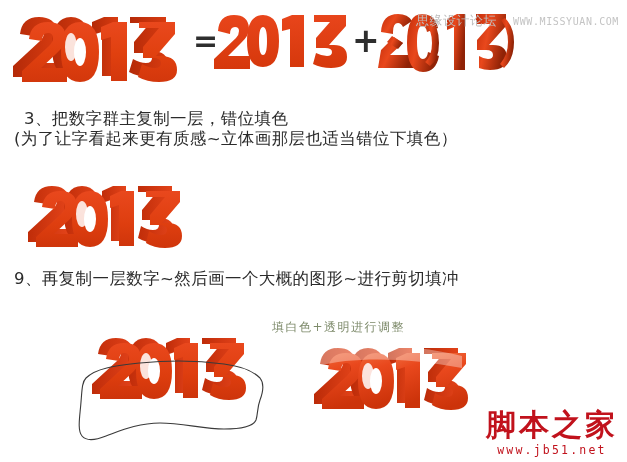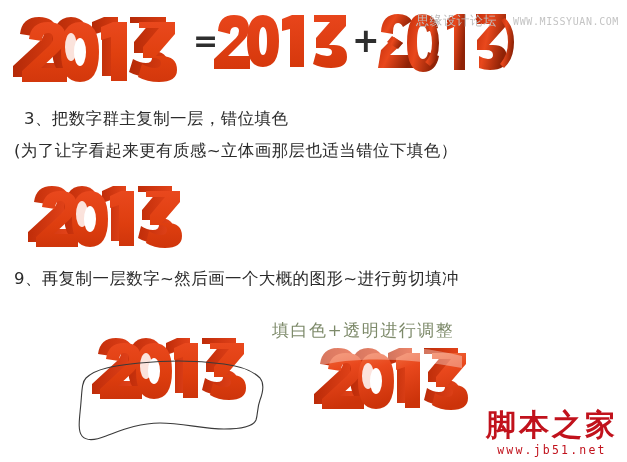--- a/index.html
+++ b/index.html
@@ -53,29 +53,29 @@
   
   .instr {
     color: #2b2b2b;
     font-size: 16.5px;
     line-height: 1.28;
     letter-spacing: 0.4px;
     white-space: nowrap;
     font-family: "DejaVu Sans", "Liberation Sans", sans-serif;
   }
   #step3-line1 { left: 14px; top: 108px; margin-left: 10px; }
-  #step3-line2 { left: 14px; top: 140px; }
+  #step3-line2 { left: 14px; top: 128px; }
   #step4-line1 { left: 14px; top: 268px; }
 
   
   #green-note {
     left: 272px;
     top: 319px;
     color: #7d8a6a;
-    font-size: 17px;
+    font-size: 12px;
     letter-spacing: 1.5px;
     white-space: nowrap;
     font-family: "DejaVu Serif", "Liberation Serif", serif;
   }
 
   
   .art { position: absolute; }
   .art svg { display: block; overflow: visible; }
 
   

